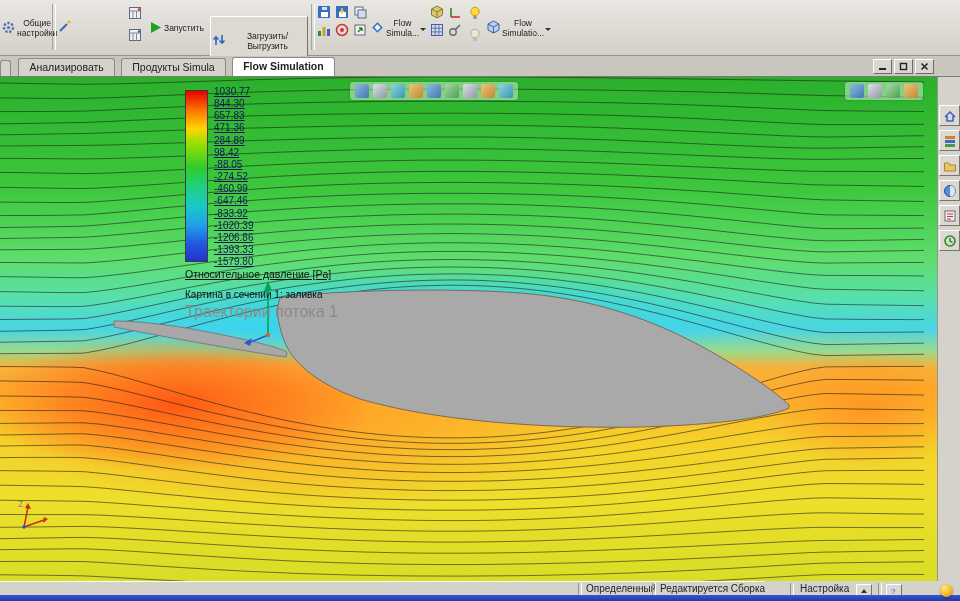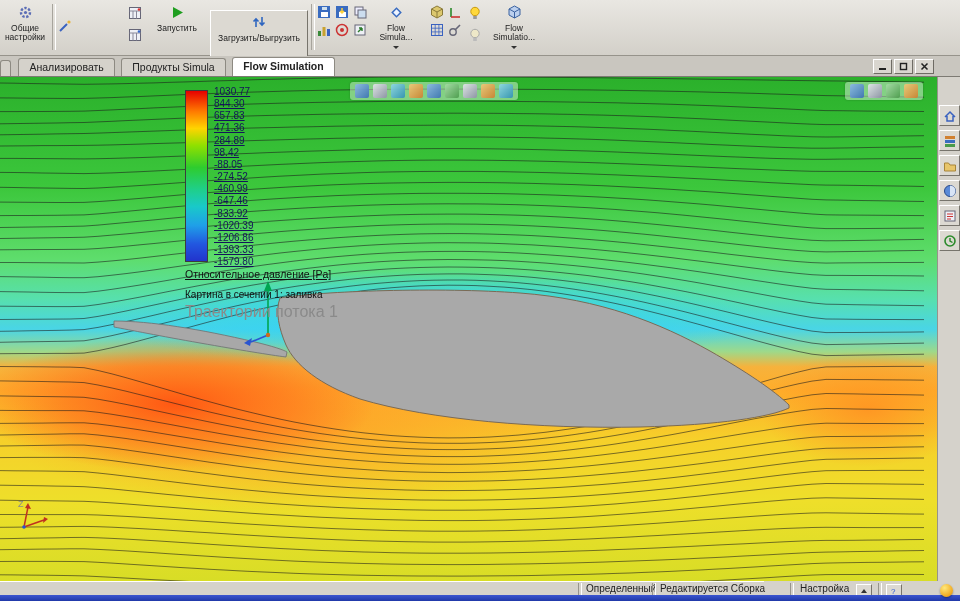--- a/index.html
+++ b/index.html
@@ -2,21 +2,21 @@
 <html><head>
 <meta charset="utf-8">
 <style>
   html,body{margin:0;padding:0;}
   body{width:960px;height:601px;overflow:hidden;font-family:"Liberation Sans",sans-serif;background:#d5d2cb;}
   #app{position:relative;width:960px;height:601px;}
 
   
   .toolbar{position:absolute;top:0;left:0;width:960px;height:55px;
     background:linear-gradient(#e9e7e2,#d3d0c9);border-bottom:1px solid #96938b;}
-  .tbtn{position:absolute;display:flex;flex-direction:column;align-items:center;justify-content:flex-start;
+  .tbtn{position:absolute;display:flex;flex-direction:row;align-items:center;justify-content:flex-start;
     gap:1px;font-size:8.5px;line-height:9.5px;color:#222;text-align:center;cursor:default;padding-top:3px;box-sizing:border-box;}
   .raised{border:1px solid;border-color:#ffffff #77746c #77746c #ffffff;background:#dcd9d2;}
   .vsep{position:absolute;top:4px;height:46px;width:2px;border-left:1px solid #a7a49c;border-right:1px solid #fff;}
   .sic{width:18px;height:18px;display:flex;align-items:center;justify-content:center;}
   .caret{width:0;height:0;border-left:3px solid transparent;border-right:3px solid transparent;border-top:3px solid #333;margin-top:2px;}
 
   
   .tabbar{position:absolute;top:56px;left:0;width:960px;height:20px;background:#c9c6bf;border-bottom:1px solid #7d7a73;}
   .tab{position:relative;display:inline-block;height:15px;padding:2px 10px 0 10px;margin-top:2px;font-size:10.5px;color:#222;
     background:#d5d2cb;border:1px solid #8d8a82;border-bottom:none;border-radius:3px 3px 0 0;margin-right:2px;vertical-align:bottom;}
@@ -110,21 +110,21 @@
 
     <div class="tbtn" style="left:148px;top:2px;width:58px;height:50px;">
       <span>
         <svg width="15" height="15">
             <polygon points="3,2 13,7.5 3,13" fill="#1f9e1f"></polygon>
           </svg>
       </span>
       <span>Запустить</span>
     </div>
 
-    <div class="tbtn raised" style="left:210px;top:10px;width:98px;height:48px;">
+    <div class="tbtn raised" style="left:210px;top:16px;width:98px;height:48px;">
       <span>
         <svg width="16" height="16">
             <path d="M5 13 V5 M2.5 7.5 L5 5 L7.5 7.5" stroke="#2f66c0" fill="none" stroke-width="1.6"></path>
             <path d="M11 3 V11 M8.5 8.5 L11 11 L13.5 8.5" stroke="#2f66c0" fill="none" stroke-width="1.6"></path>
           </svg>
       </span>
       <span>Загрузить/Выгрузить</span>
     </div>
 
     <div class="vsep" style="left:311px;"></div>

